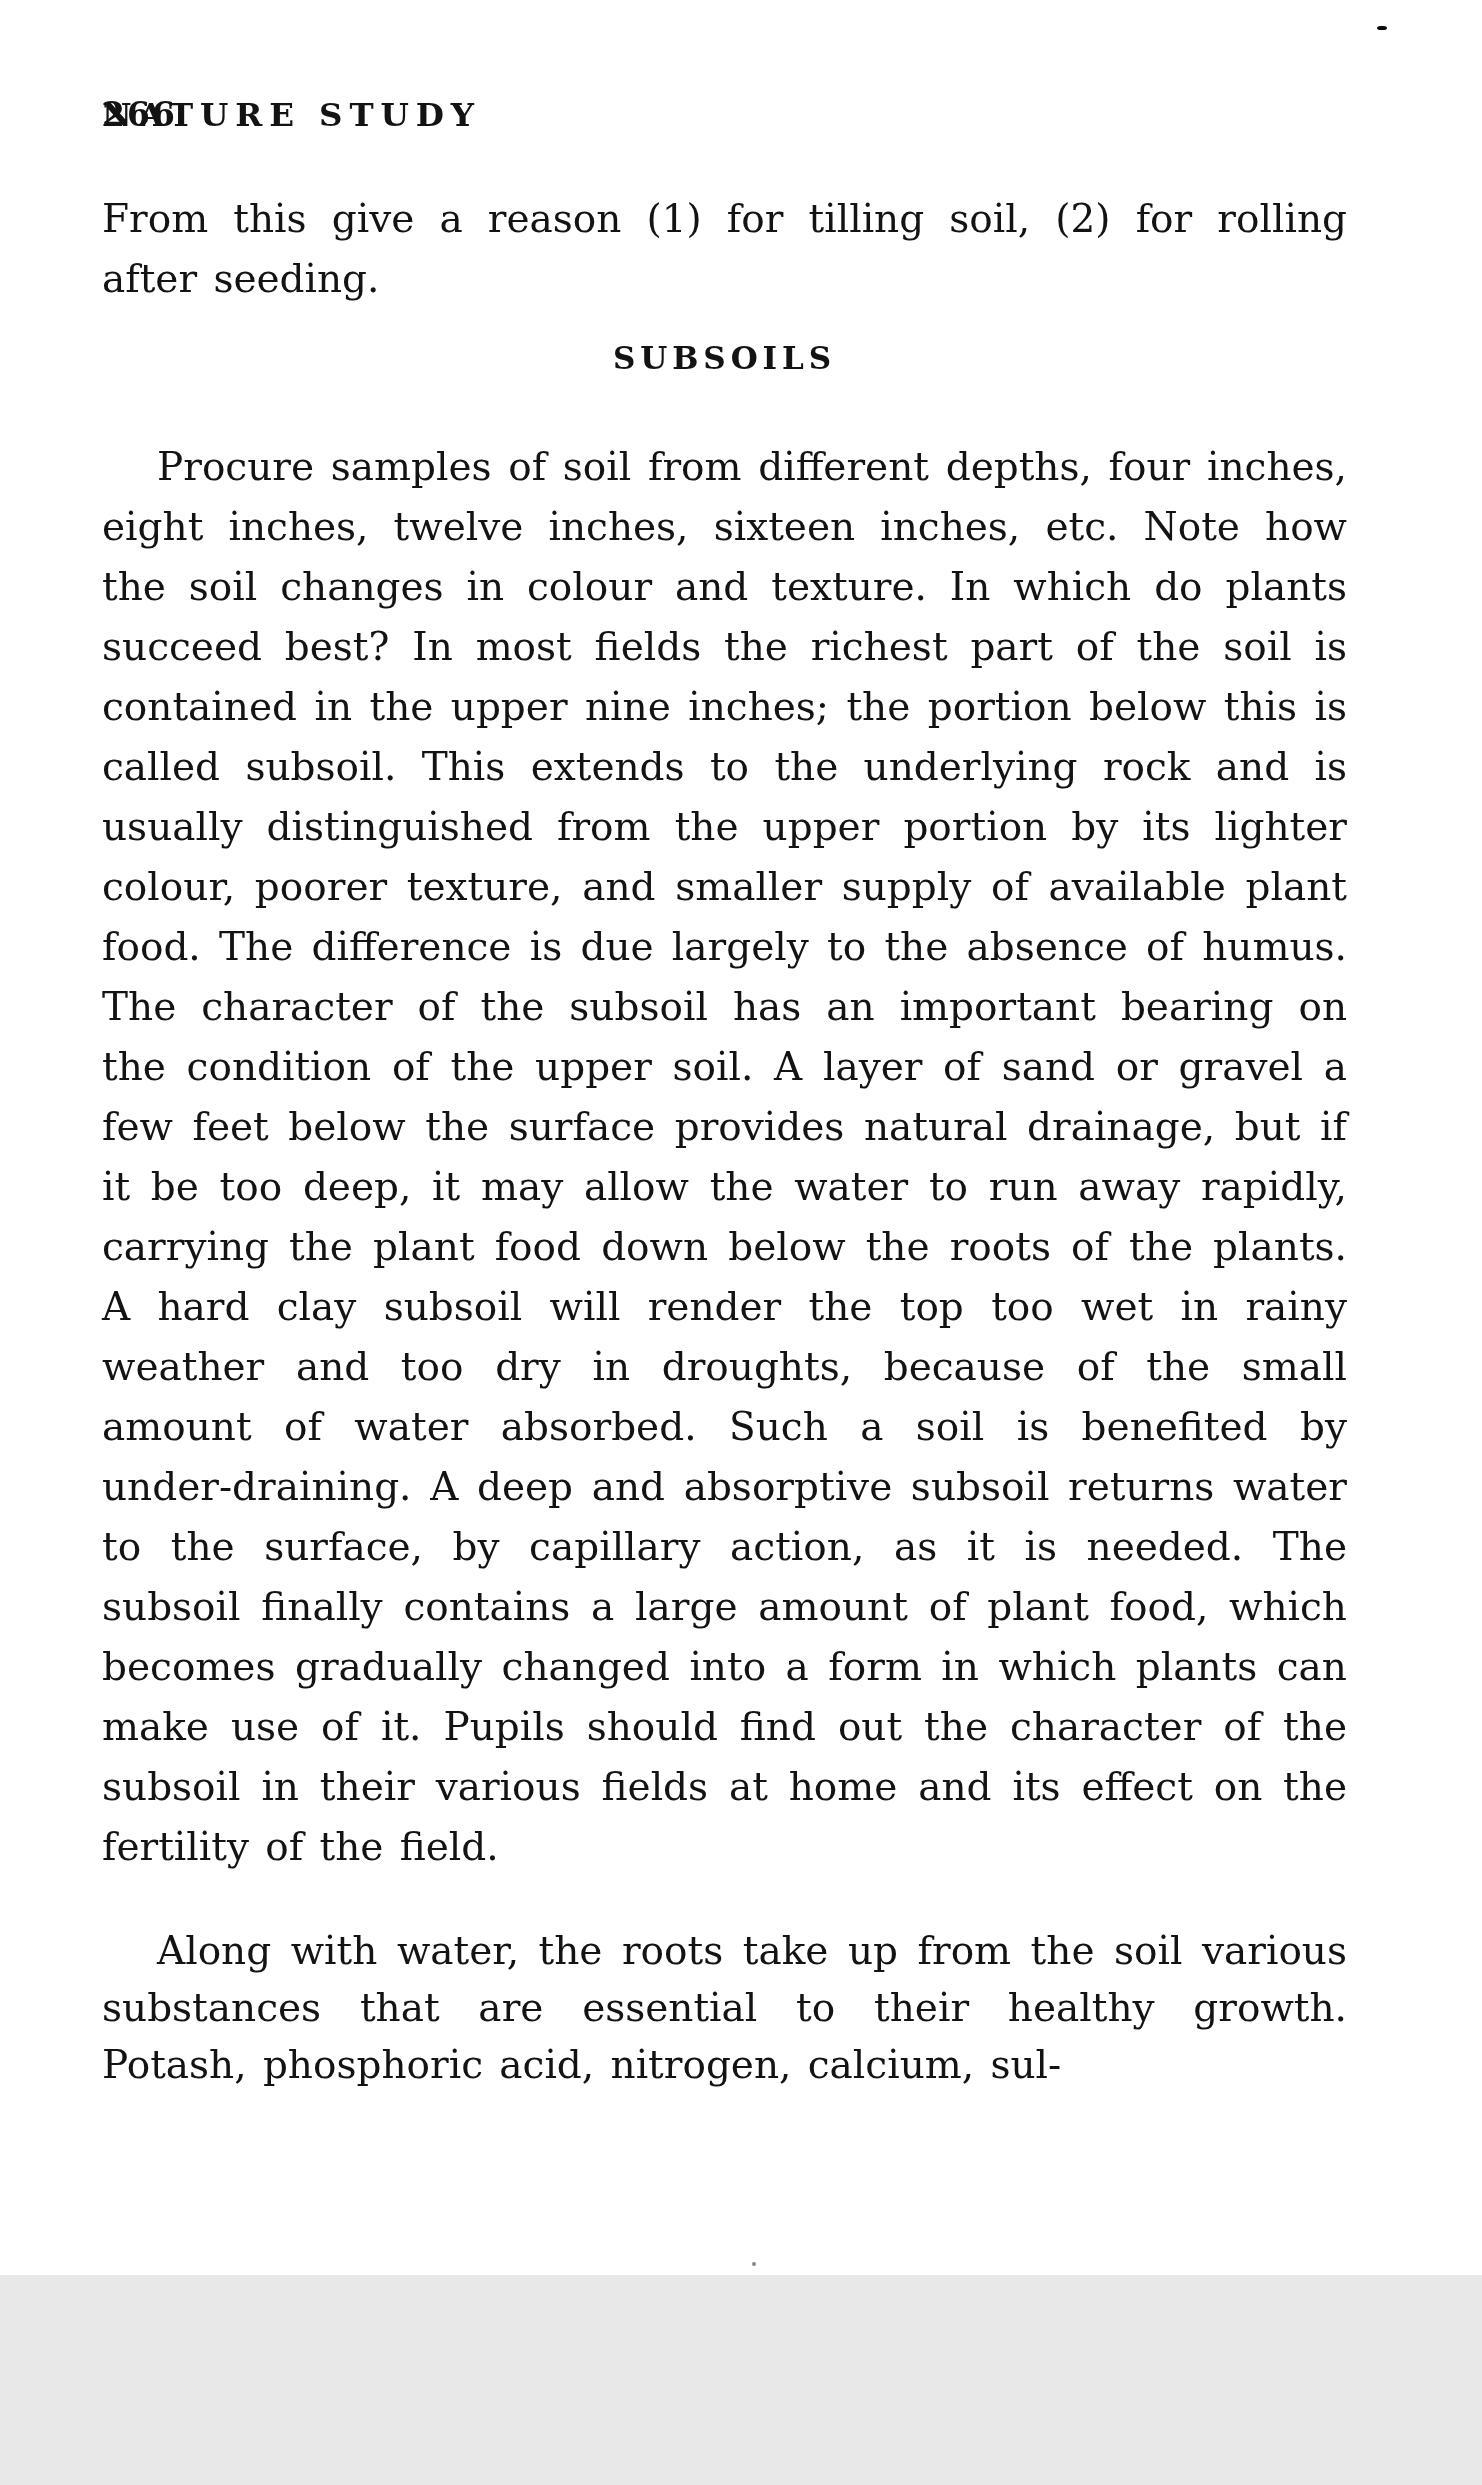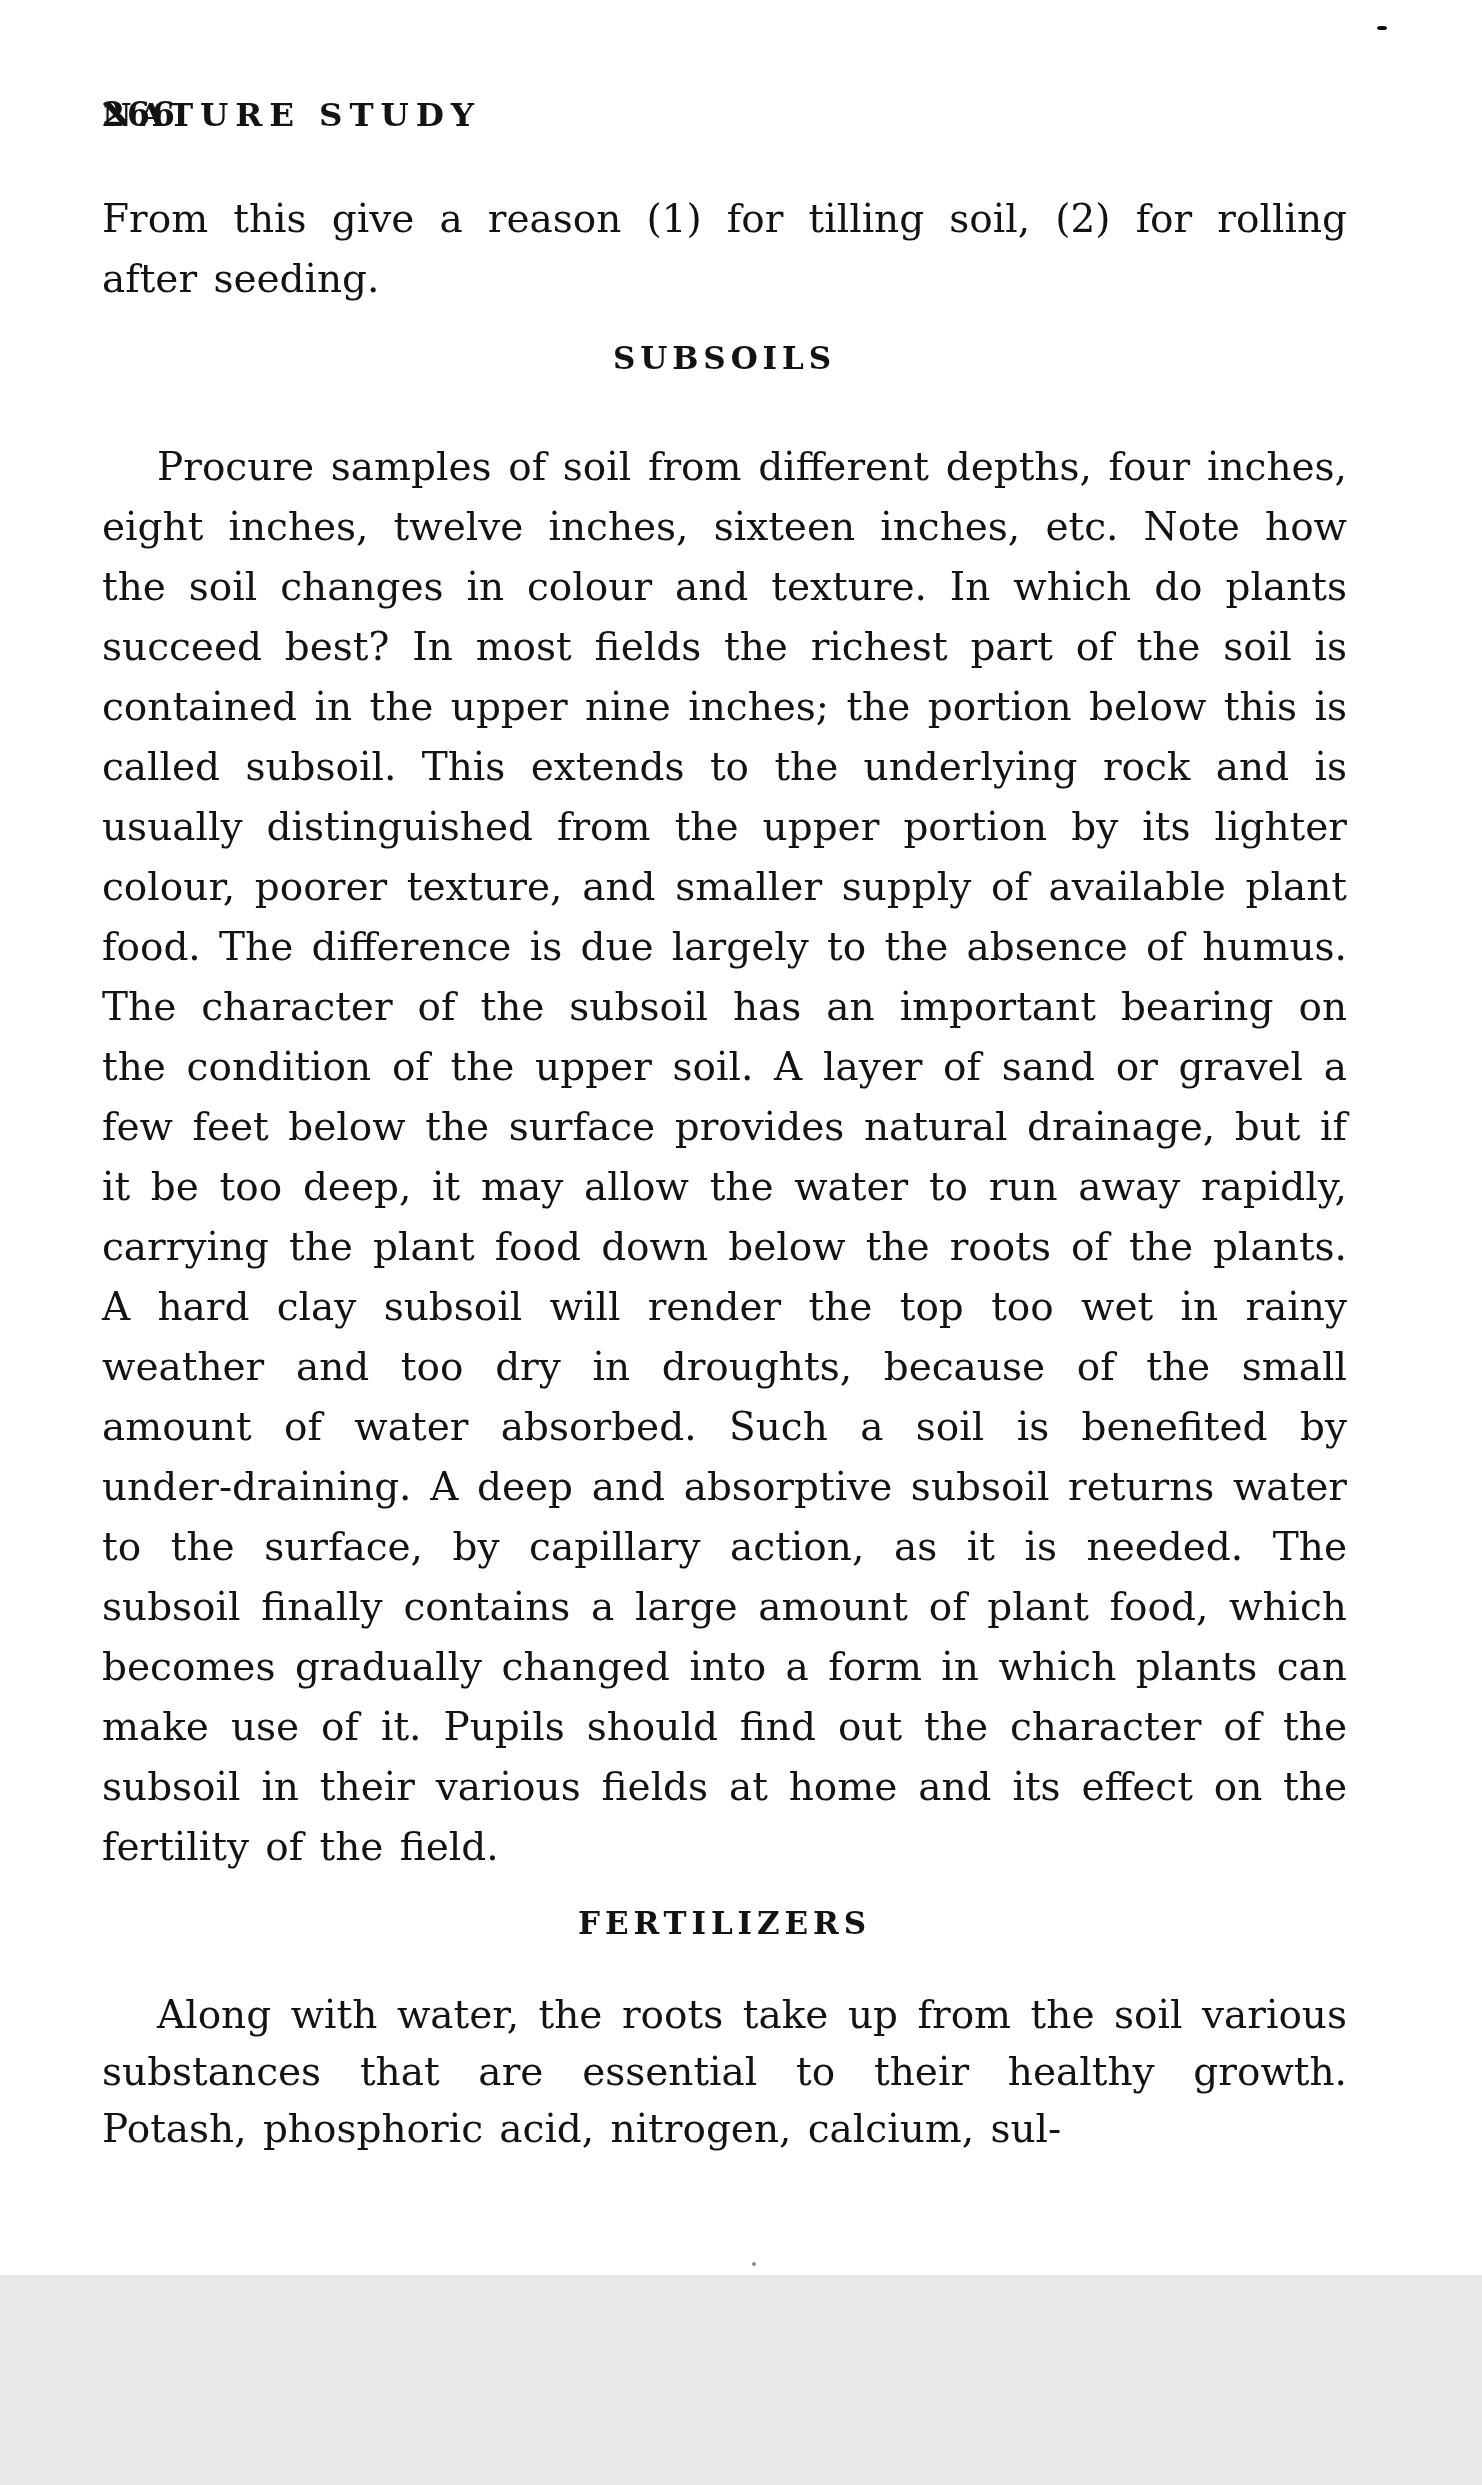--- a/index.html
+++ b/index.html
@@ -104,21 +104,20 @@
       <span class="pagenum">266</span>
       <span class="running-title">NATURE STUDY</span>
     </div>
 
     <p class="para intro" id="para-intro">From this give a reason (1) for tilling soil, (2) for rolling after seeding.</p>
 
     <h2 class="section-heading" id="heading-subsoils">SUBSOILS</h2>
 
     <p class="para" id="para-subsoils">Procure samples of soil from different depths, four inches, eight inches, twelve inches, sixteen inches, etc. Note how the soil changes in colour and texture. In which do plants succeed best? In most fields the richest part of the soil is contained in the upper nine inches; the portion below this is called subsoil. This extends to the underlying rock and is usually distinguished from the upper portion by its lighter colour, poorer texture, and smaller supply of available plant food. The difference is due largely to the absence of humus. The character of the subsoil has an important bearing on the condition of the upper soil. A layer of sand or gravel a few feet below the surface provides natural drainage, but if it be too deep, it may allow the water to run away rapidly, carrying the plant food down below the roots of the plants. A hard clay subsoil will render the top too wet in rainy weather and too dry in droughts, because of the small amount of water absorbed. Such a soil is benefited by under-draining. A deep and absorptive subsoil returns water to the surface, by capillary action, as it is needed. The subsoil finally contains a large amount of plant food, which becomes gradually changed into a form in which plants can make use of it. Pupils should find out the character of the subsoil in their various fields at home and its effect on the fertility of the field.</p>
 
-    <h2 class="section-heading" id="heading-fertilizers">FERTILIZERS</h2>
 
     <p class="para" id="para-fertilizers">Along with water, the roots take up from the soil various substances that are essential to their healthy growth. Potash, phosphoric acid, nitrogen, calcium, sul-</p>
 
   </div>
 
   <div class="speck-top-right"></div>
   <div class="speck-mid-bottom"></div>
   <div class="wedge"></div>
 </div>
 

